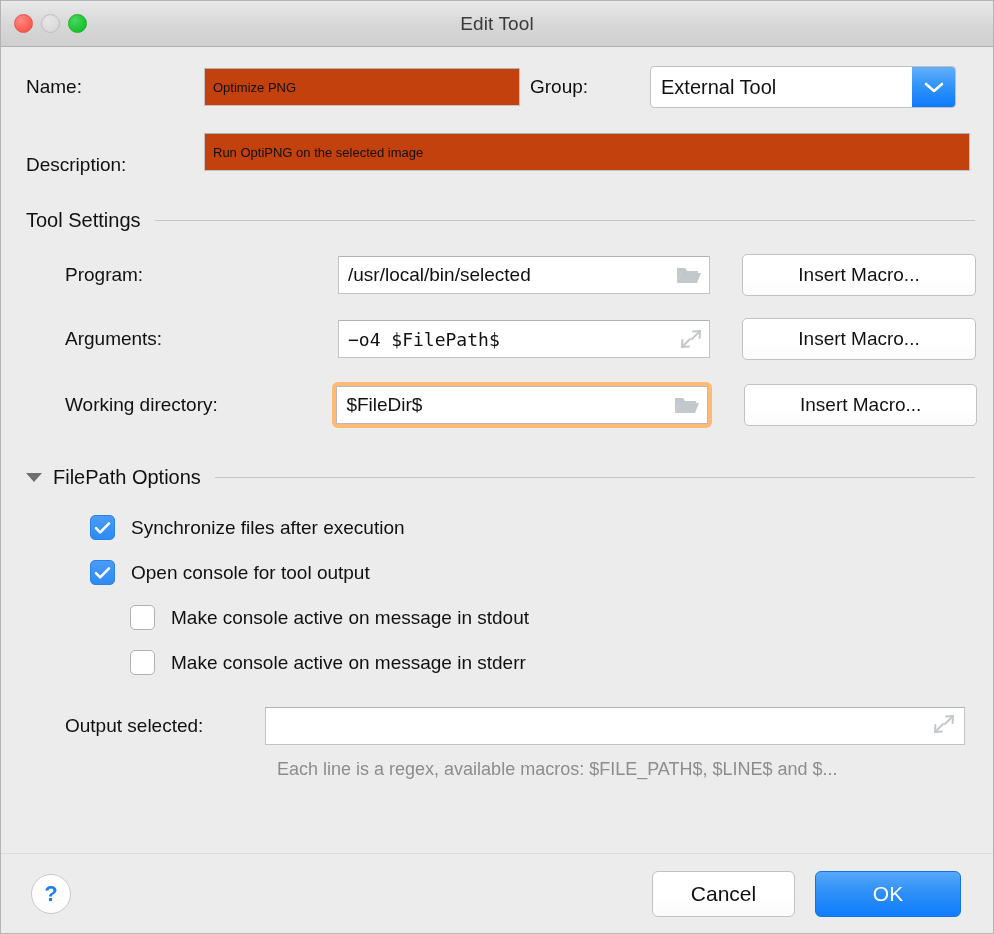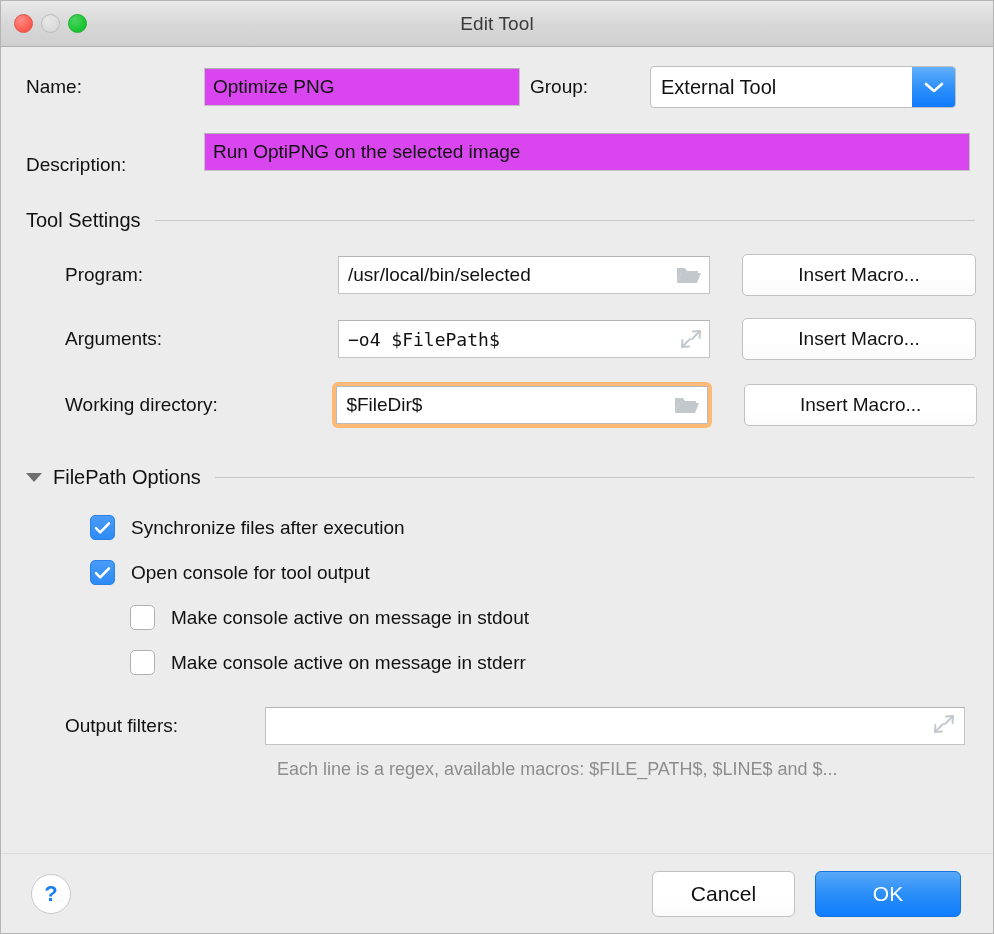--- a/index.html
+++ b/index.html
@@ -91,24 +91,24 @@
     color: #101010;
     white-space: nowrap;
   }
   .lbl-name { width: 178px; }
   .lbl-group { width: 120px; padding-left: 10px; }
   .lbl-desc  { width: 178px; margin-top: 26px; }
 
   .textfield {
     box-sizing: border-box;
     height: 38px;
-    background: #d946ef;
+    background: #c2410c;
     border: 1px solid #c3c3c3;
     border-top-color: #b0b0b0;
-    font-size: 19px;
+    font-size: 13px;
     color: #111;
     display: flex;
     align-items: center;
     padding: 0 8px;
     position: relative;
   }
   .tf-name  { width: 316px; }
   .tf-desc  { width: 766px; }
 
   
@@ -472,21 +472,21 @@
       <div class="checkbox off"></div>
       <div class="check-label">Make console active on message in stdout</div>
     </div>
 
     <div class="check-row indent">
       <div class="checkbox off"></div>
       <div class="check-label">Make console active on message in stderr</div>
     </div>
 
     <div class="filters-row">
-      <div class="s-label">Output filters:</div>
+      <div class="s-label">Output selected:</div>
       <div class="filters-field">
         <span class="val"></span>
         <span class="trailing-icon">
           <svg width="24" height="22" viewBox="0 0 24 22" aria-hidden="true">
             <path d="M21 3 L13 11" stroke="#c3c8cd" stroke-width="2" stroke-linecap="round"></path>
             <path d="M21 3 L14 3.4 M21 3 L20.6 10" stroke="#c3c8cd" stroke-width="2" stroke-linecap="round"></path>
             <path d="M3 19 L11 11" stroke="#c3c8cd" stroke-width="2" stroke-linecap="round"></path>
             <path d="M3 19 L10 18.6 M3 19 L3.4 12" stroke="#c3c8cd" stroke-width="2" stroke-linecap="round"></path>
           </svg>
         </span>

